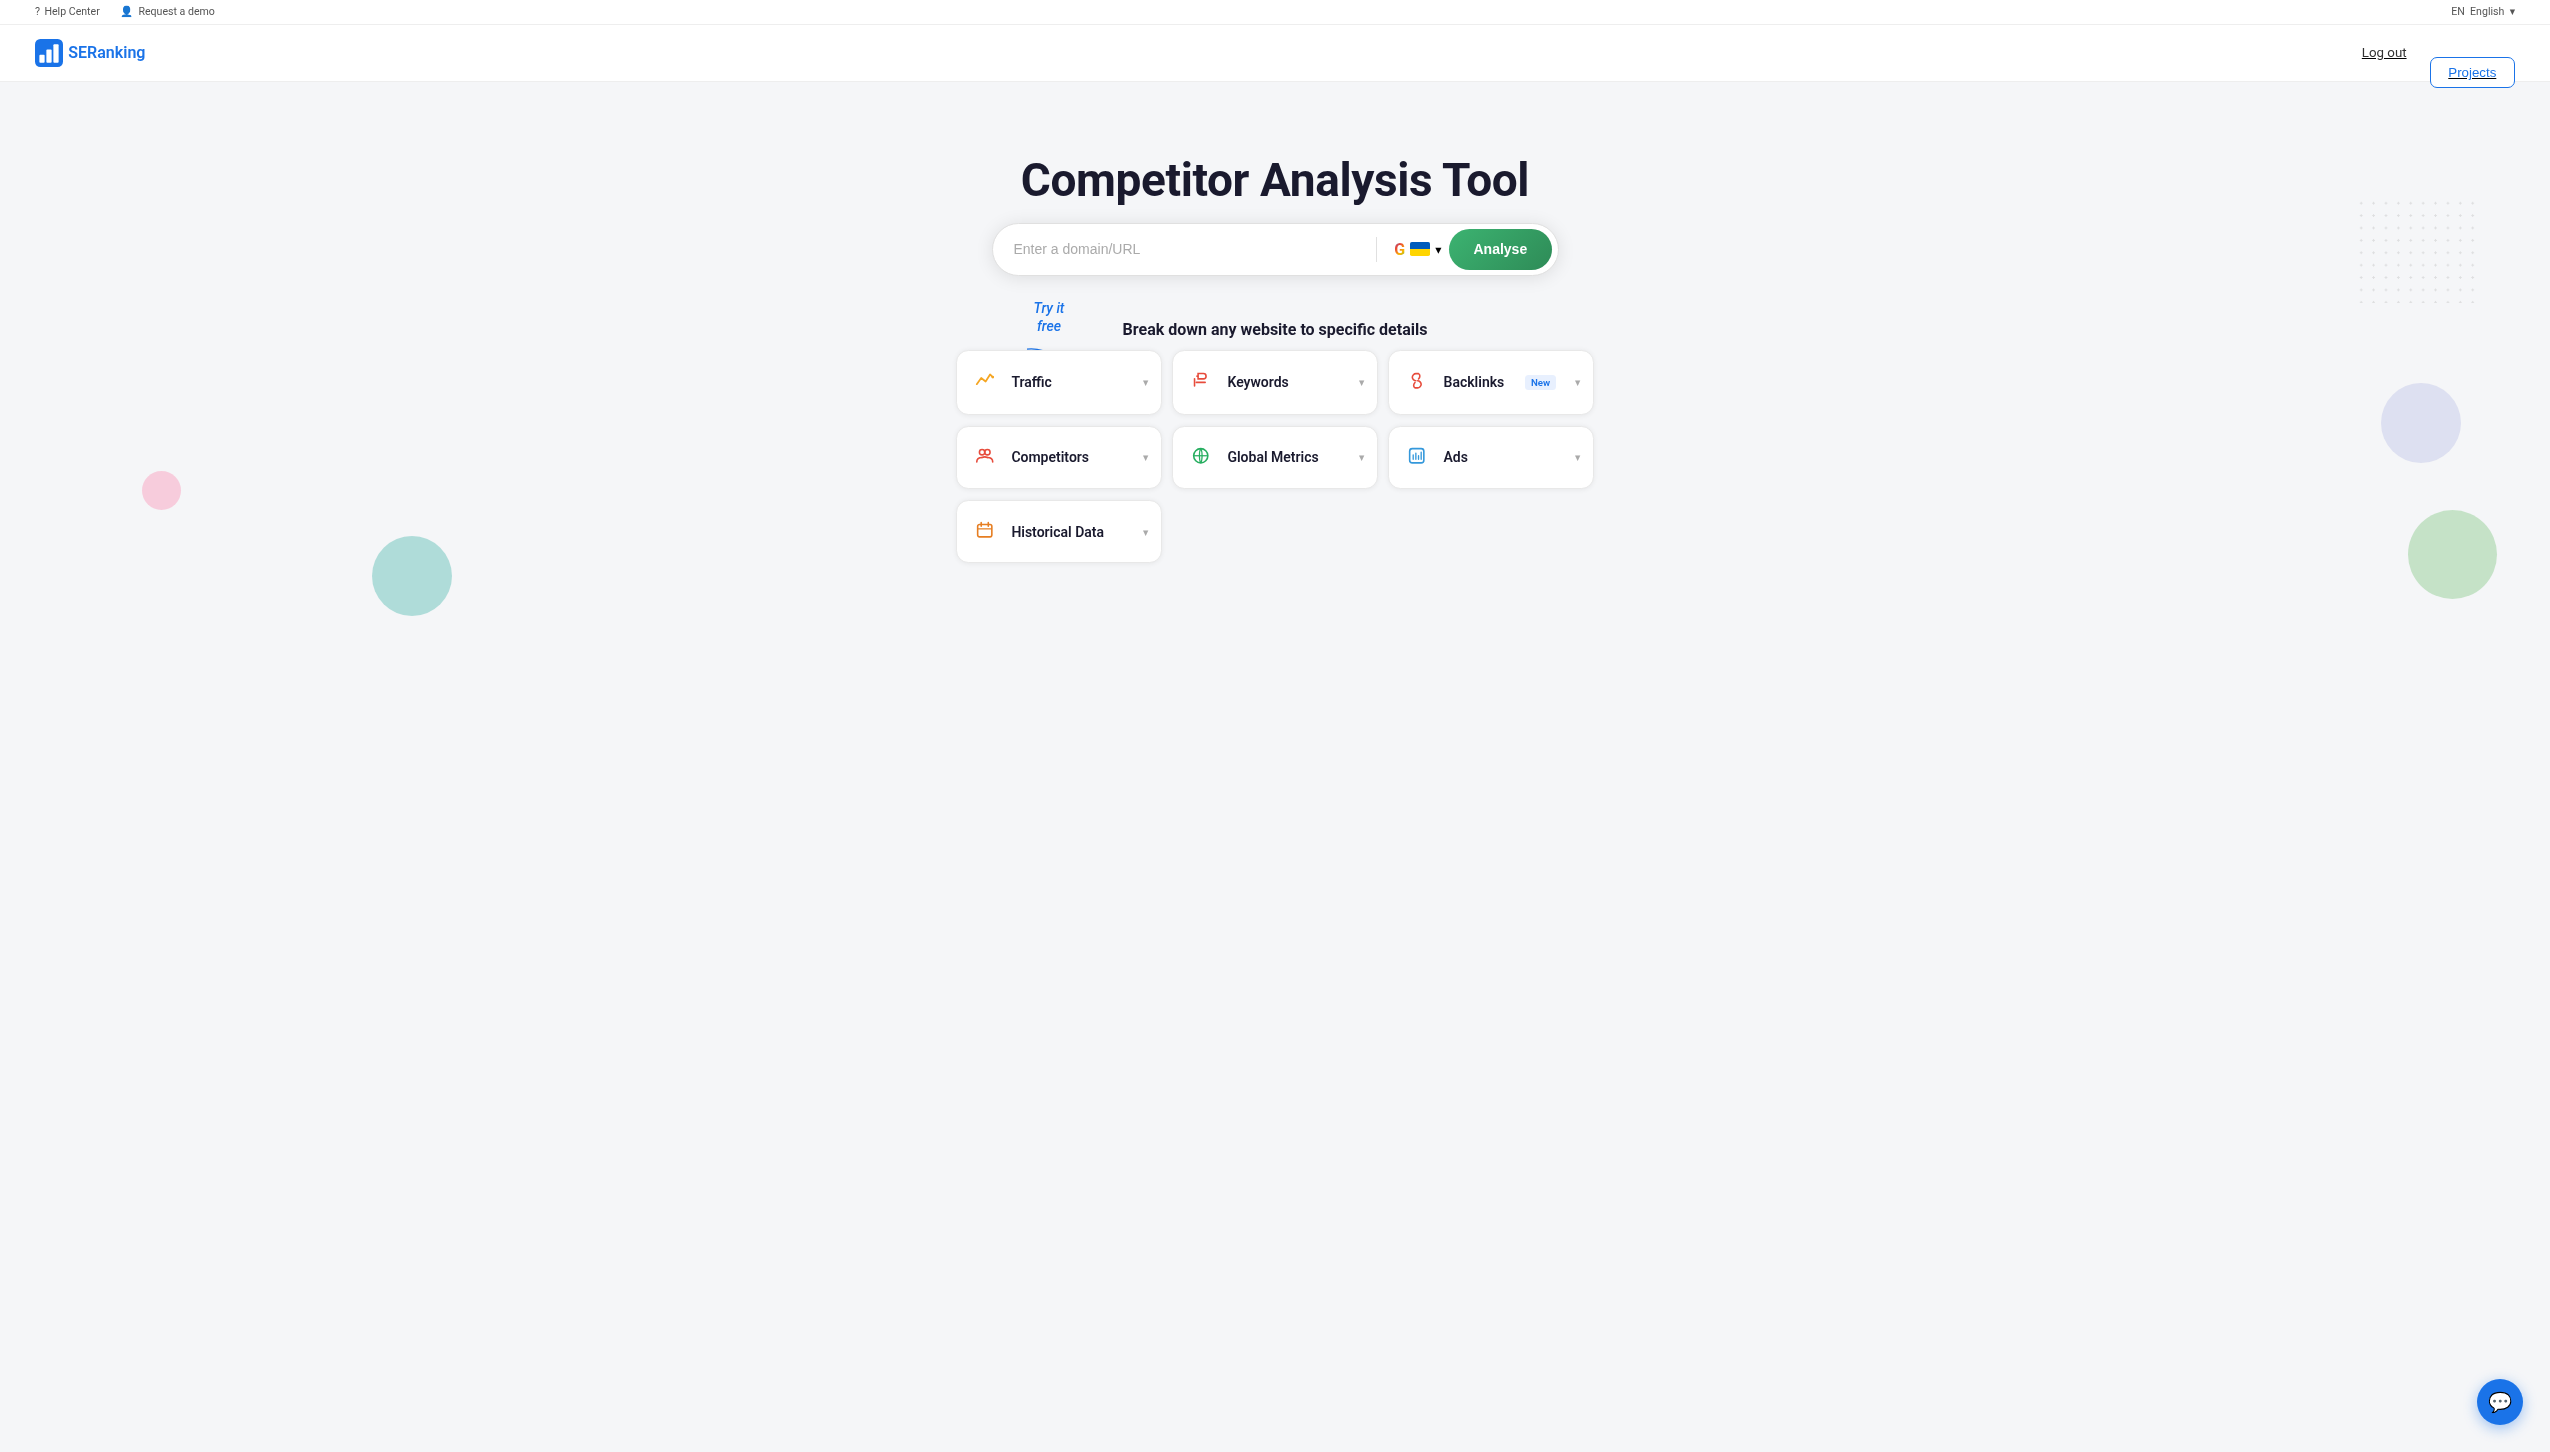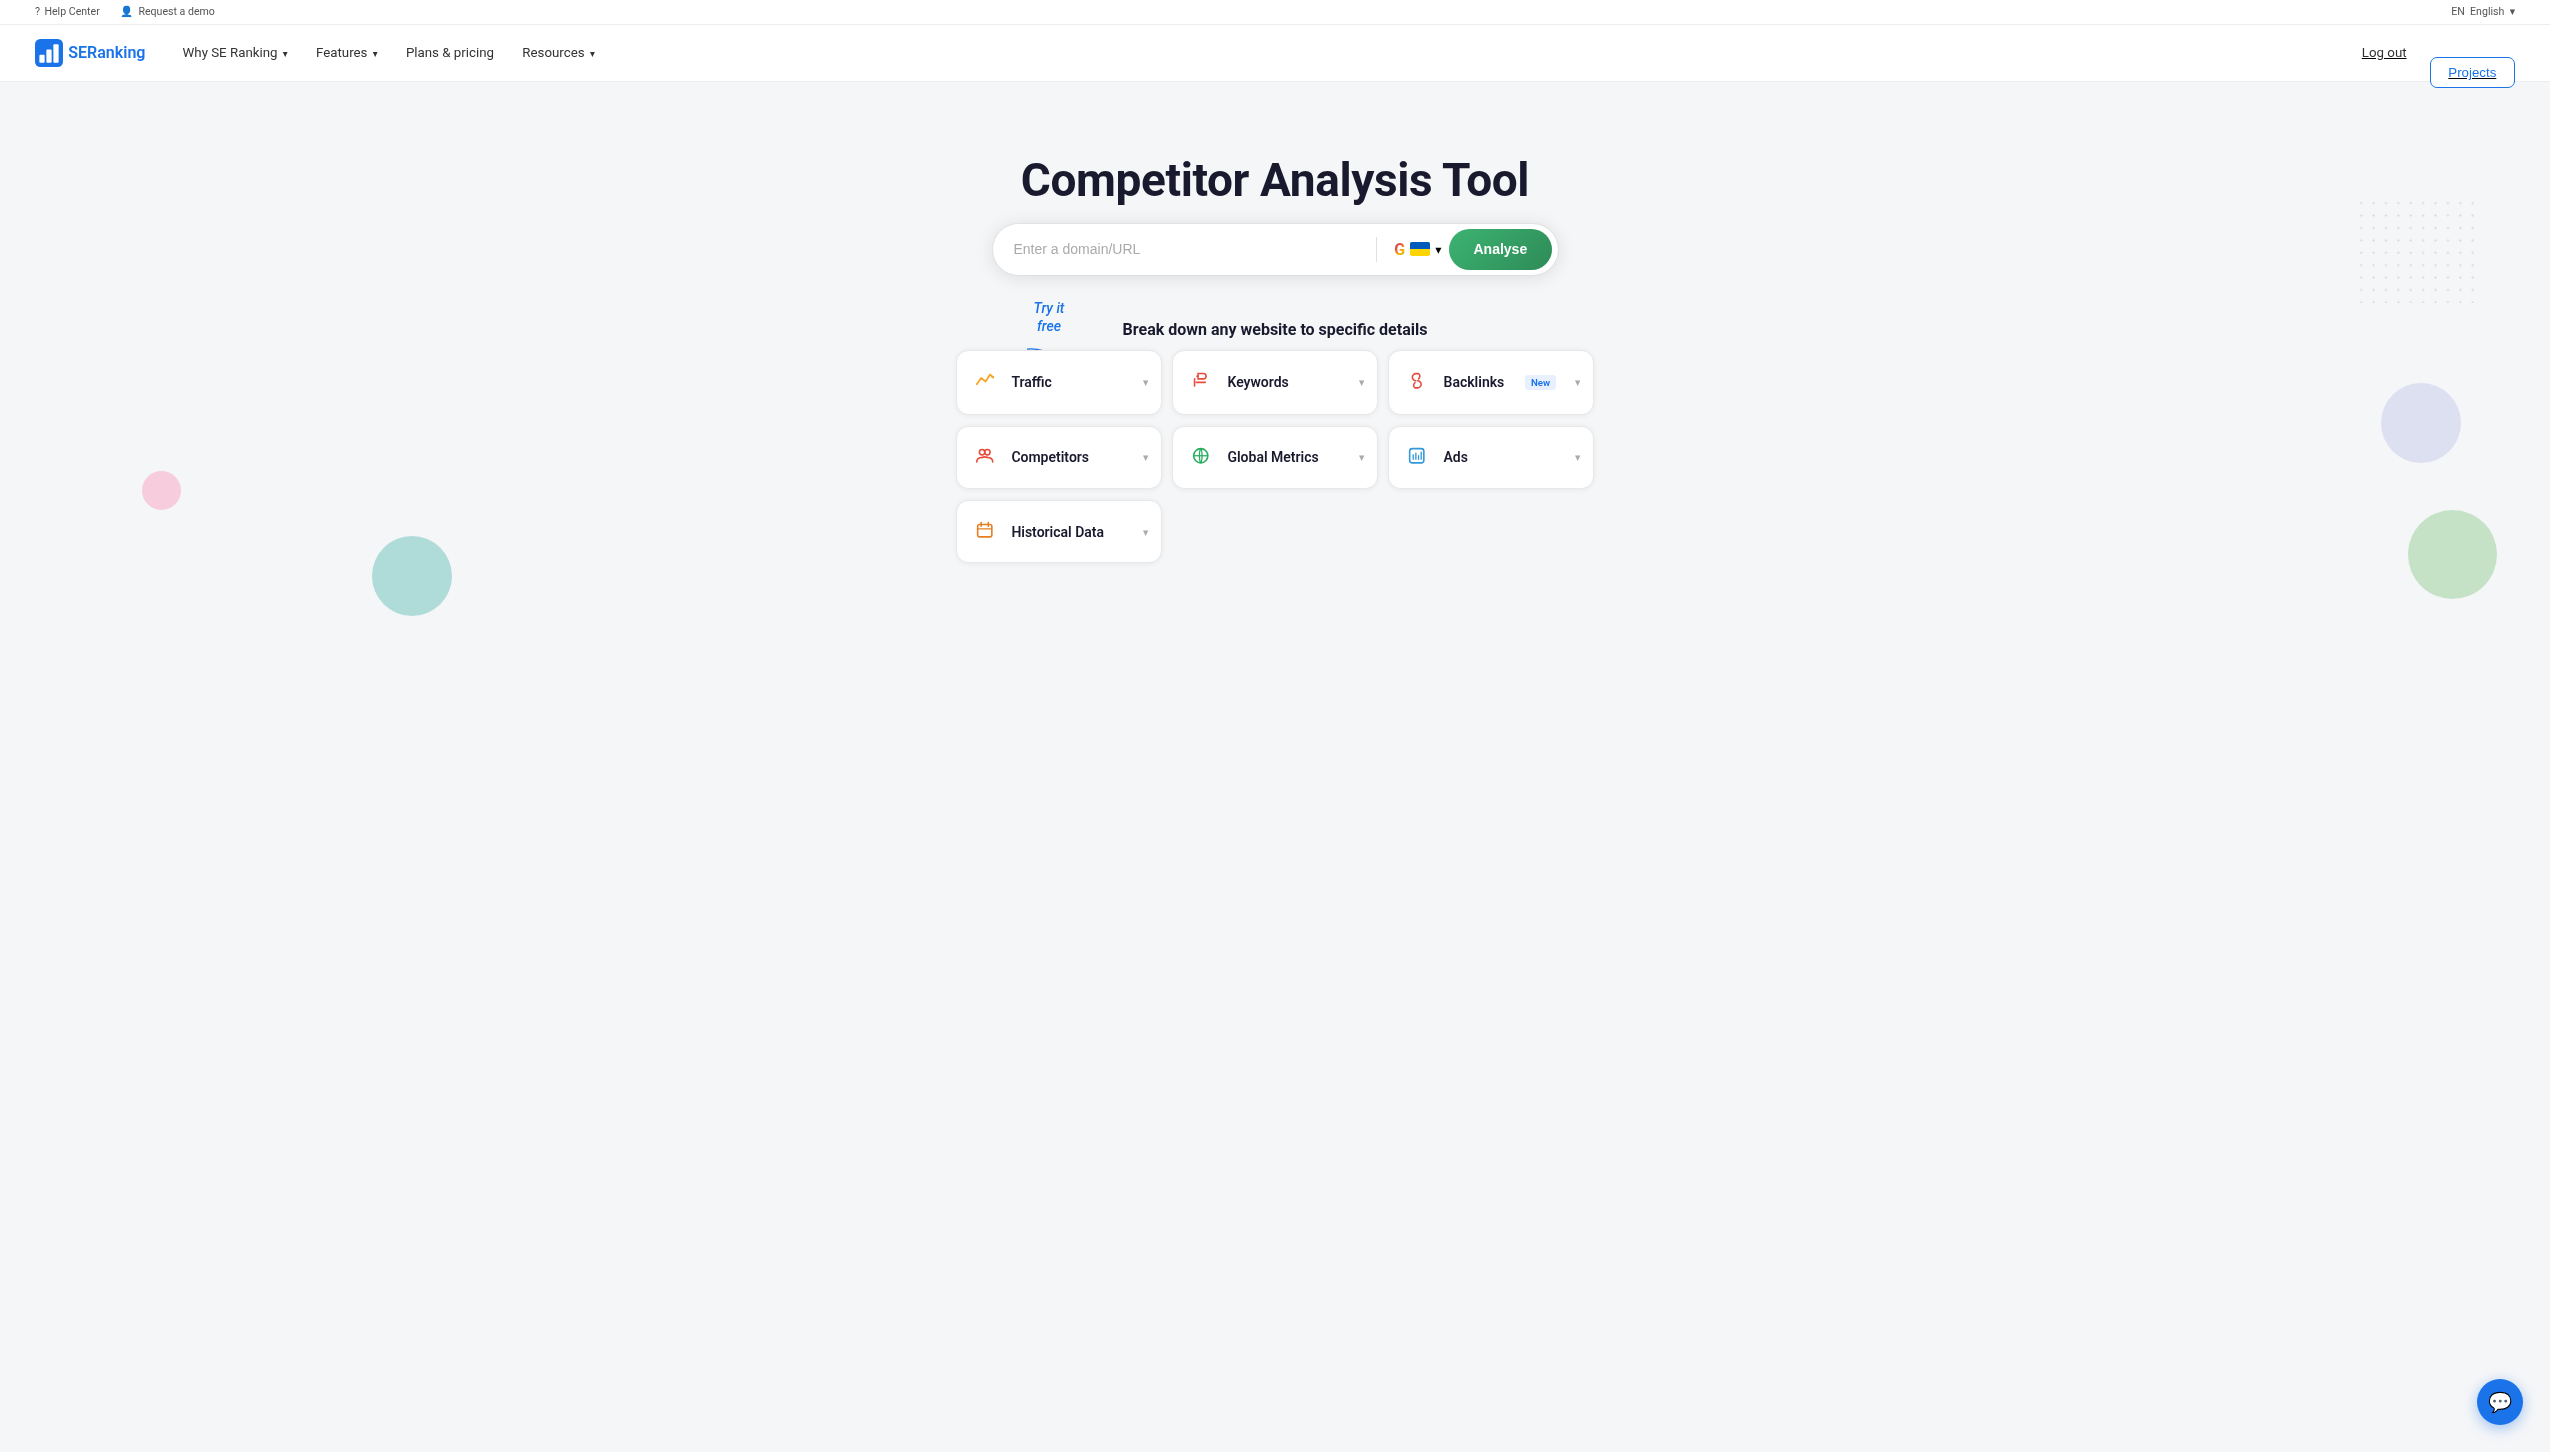--- a/index.html
+++ b/index.html
@@ -355,37 +355,20 @@
     <svg class="logo-icon" viewBox="0 0 32 32" fill="none">
       <rect width="32" height="32" rx="6" fill="#1a73e8"></rect>
       <rect x="5" y="18" width="6" height="9" rx="1" fill="white"></rect>
       <rect x="13" y="12" width="6" height="15" rx="1" fill="white"></rect>
       <rect x="21" y="6" width="6" height="21" rx="1" fill="white"></rect>
     </svg>
     <span class="logo-text">
       <span style="color:#1a73e8">SE</span><span>Ranking</span>
     </span>
   </a>
-  <div class="nav-items">
-    <div class="nav-item">
-      <span>Why SE Ranking</span>
-      <span class="chevron-down"></span>
-    </div>
-    <div class="nav-item">
-      <span>Features</span>
-      <span class="chevron-down"></span>
-    </div>
-    <div class="nav-item">
-      <span>Plans &amp; pricing</span>
-    </div>
-    <div class="nav-item">
-      <span>Resources</span>
-      <span class="chevron-down"></span>
-    </div>
-  </div>
   <div class="nav-right">
     <div class="logout-btn">Log out</div>
     <button class="projects-btn">Projects</button>
   </div>
 </nav>
 
 <section class="hero">
 
   <div class="deco-dots"></div>
   <div class="deco-pink"></div>

